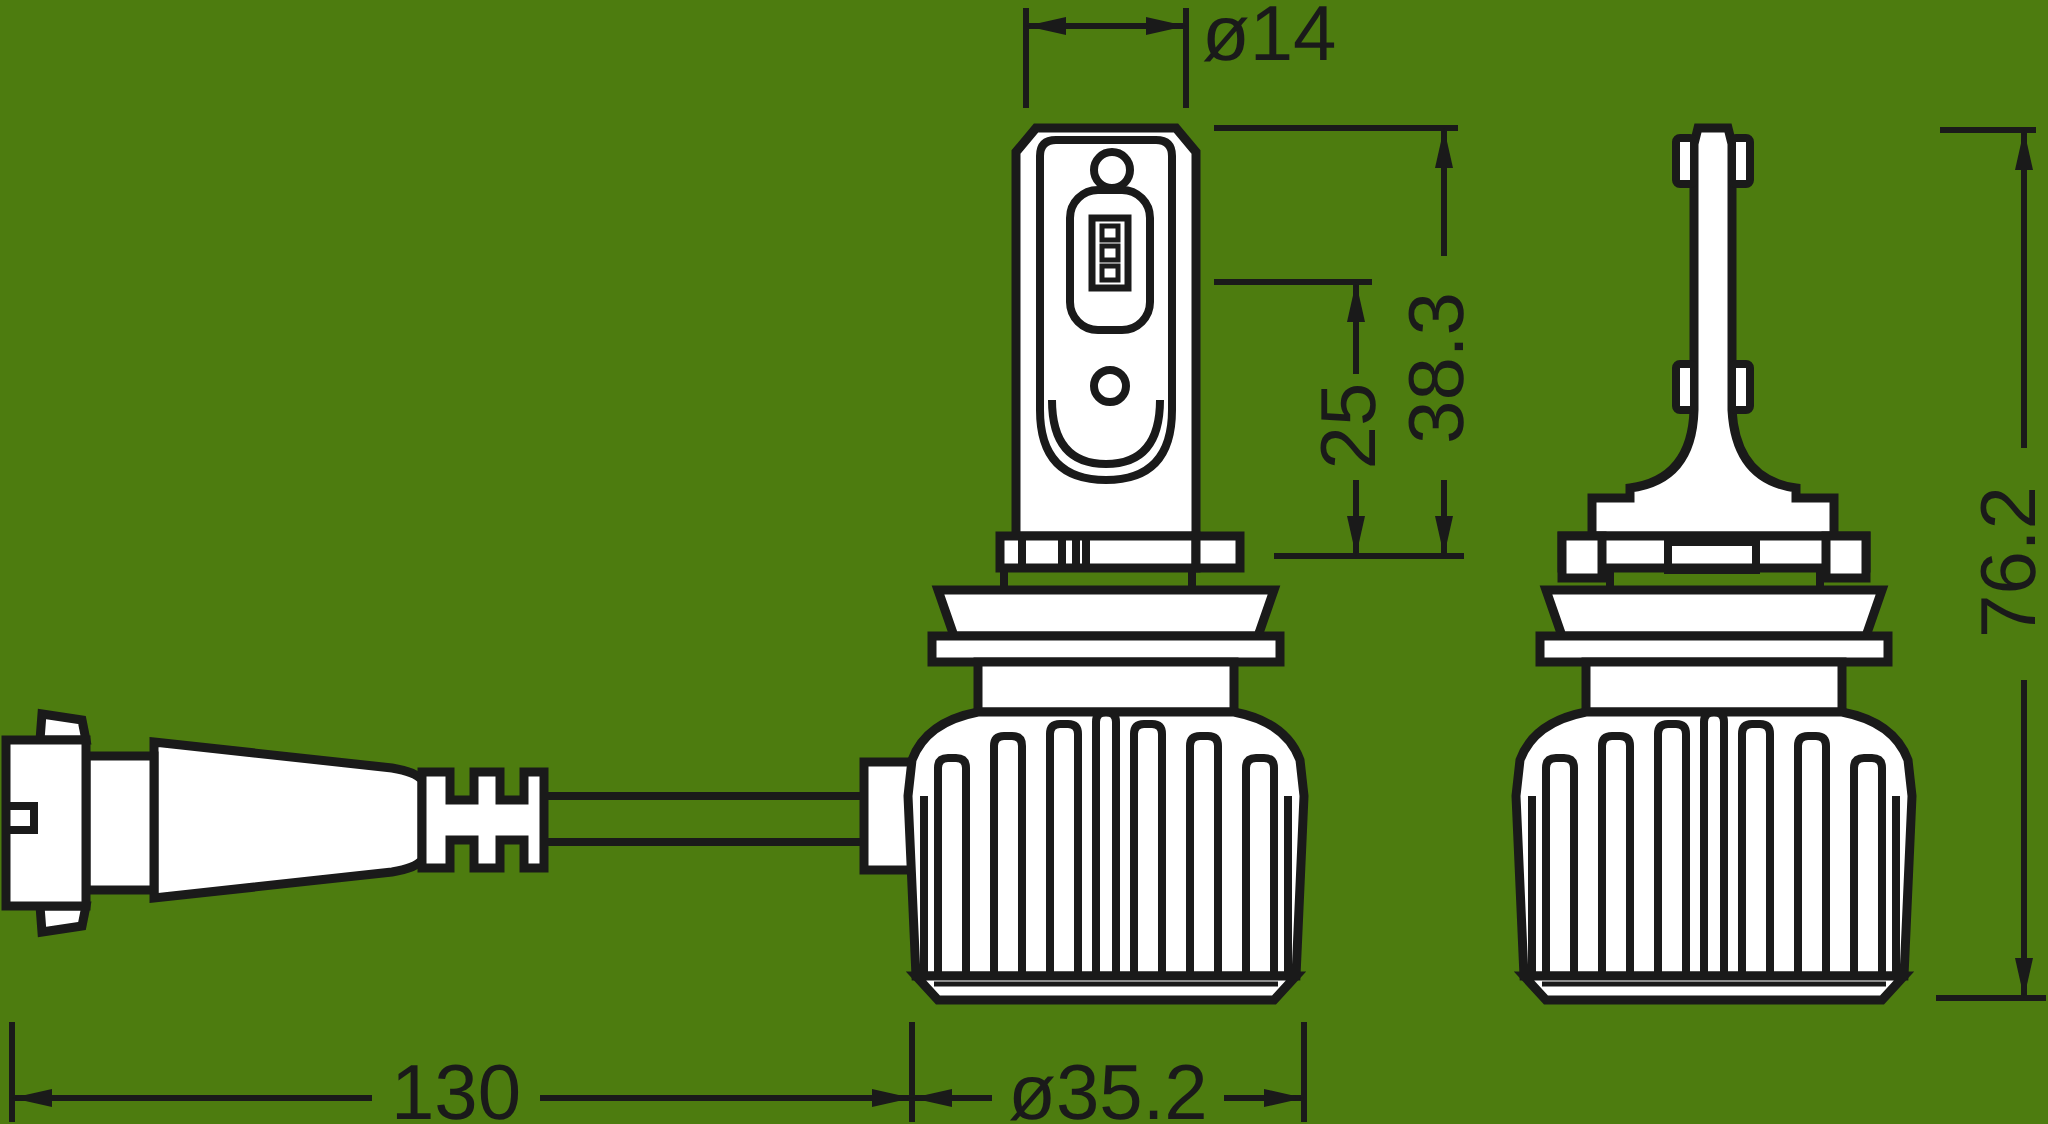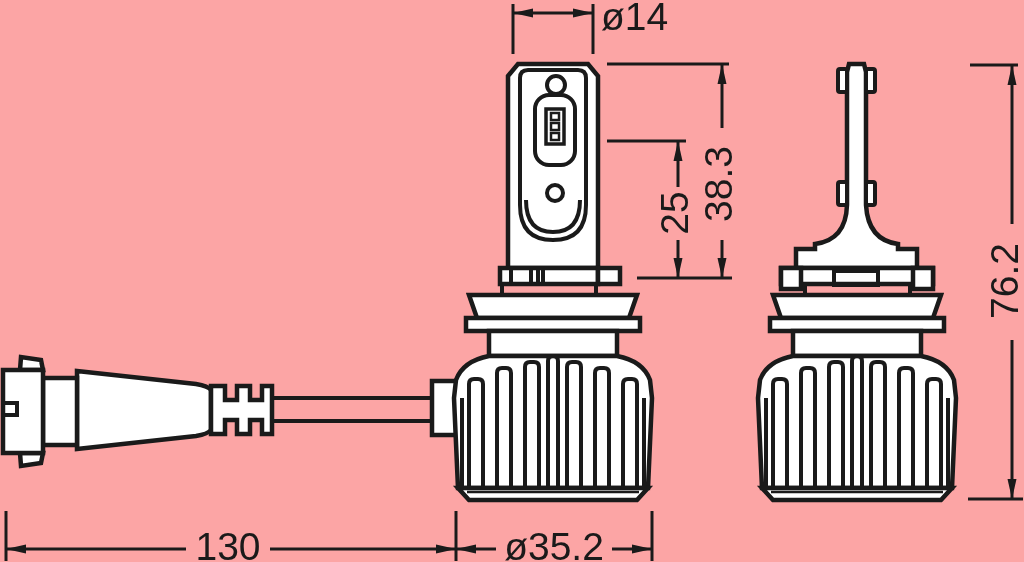--- a/index.html
+++ b/index.html
@@ -1,19 +1,19 @@
 <!DOCTYPE html>
 <html><head>
 <meta charset="utf-8">
 <style>
   html,body{margin:0;padding:0;background:#ffffff;}
   .canvas{
     position:relative;
     width:1024px;height:562px;
-    background:#fca5a5;
+    background:#4d7c0f;
     overflow:hidden;
   }
   svg{display:block;}
   text{
     font-family:"Liberation Sans","DejaVu Sans",sans-serif;
     fill:#1a1a1a;
   }
   .dim-text{font-size:39px;}
   .outline{stroke:#1a1a1a;stroke-width:4.5;fill:#ffffff;}
   .outline-thin{stroke:#1a1a1a;stroke-width:3;fill:#ffffff;}

